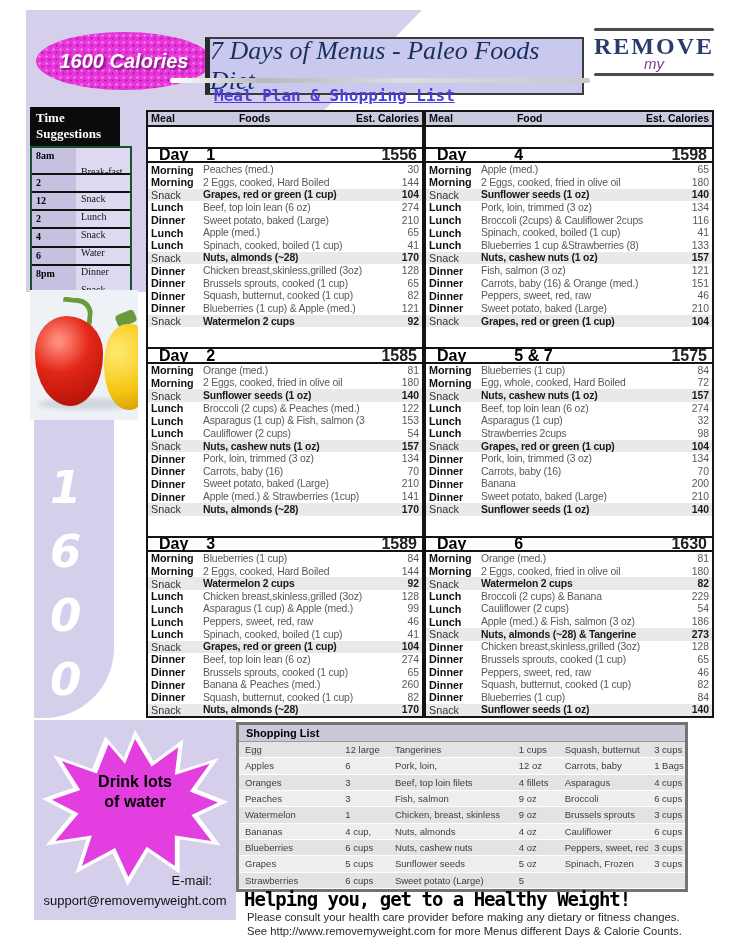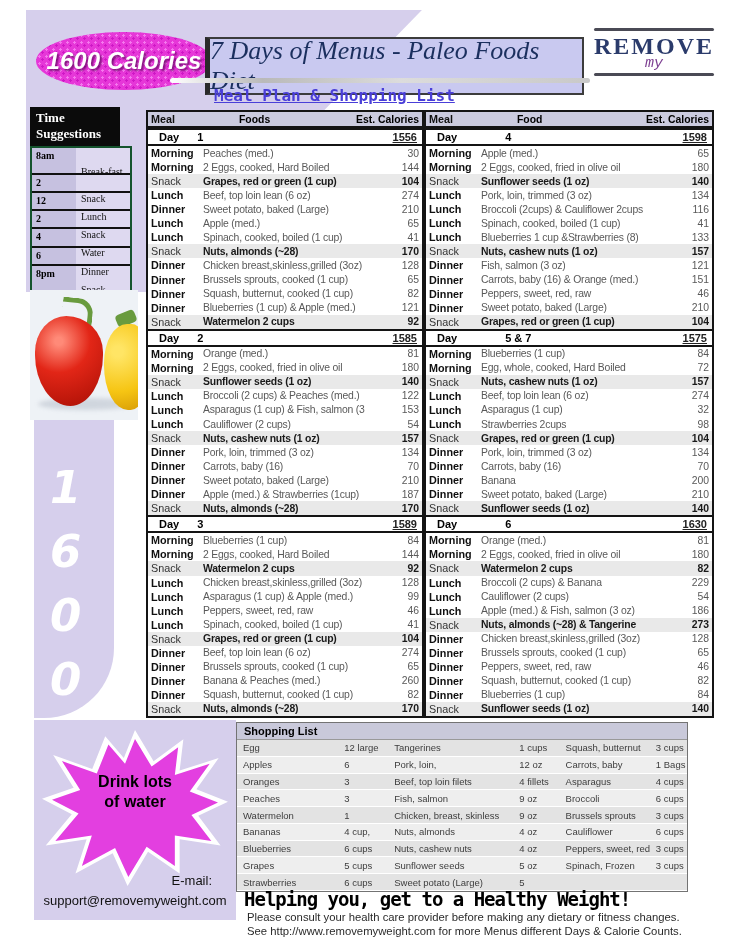--- a/index.html
+++ b/index.html
@@ -9,34 +9,34 @@
   
   .wedge{position:absolute;left:26px;top:10px;width:404px;height:282px;background:#d6cfec;
          clip-path:polygon(0 0,98% 0,30% 100%,0 100%);}
 
   
   .badge{position:absolute;left:36px;top:32px;width:176px;height:58px;border-radius:50%;
          background-color:#e637d8;
          background-image:radial-gradient(#f577ee 24%,transparent 26%),radial-gradient(#cf17c6 24%,transparent 26%);
          background-size:7px 7px;background-position:0 0,3px 3px;
          display:flex;align-items:center;justify-content:center;
-         color:#fff;font-style:italic;font-weight:bold;font-size:24px;
+         color:#fff;font-style:italic;font-weight:bold;font-size:20px;
          text-shadow:2px 2px 2px rgba(80,0,80,.65);text-align:right;}
 
   
   .title-box{position:absolute;left:205px;top:37px;width:372px;height:54px;background:#c9c9f0;
              border:2px solid #3c3c3c;border-left:5px solid #2a2a2a;
              display:flex;align-items:center;justify-content:center;}
   .title-box span{font-family:"Liberation Serif",serif;font-style:italic;font-size:26px;color:#1b2f5e;}
 
   
   .logo{position:absolute;left:584px;top:26px;width:140px;text-align:center;line-height:1;}
   .logo-bar{height:3px;background:#4a4a55;border-radius:2px;margin:2px 10px;}
   .logo-remove{font-family:"Liberation Serif",serif;font-size:24px;letter-spacing:2px;color:#2b3b6b;font-weight:600;margin-top:3px;}
-  .logo-my{font-family:Liberation Mono, monospace;font-style:italic;font-size:15px;color:#7d3f92;margin-top:-2px;}
+  .logo-my{font-family:Liberation Sans, sans-serif;font-style:italic;font-size:15px;color:#7d3f92;margin-top:-2px;}
   .logo-weight{font-family:"Liberation Sans",sans-serif;font-weight:bold;font-size:27px;color:#7b2c90;margin-top:-3px;letter-spacing:-1px;}
 
   
   .divider{position:absolute;left:170px;top:78px;width:420px;height:5px;border-radius:3px;
            background:linear-gradient(to right,#ffffff,#b9b9b9 22%,#dcdcdc 55%,#c9c9c9);}
   .subtitle{position:absolute;left:214px;top:86px;font-family:"DejaVu Sans Mono",monospace;
             font-weight:bold;font-size:16px;color:#4a3fd8;text-decoration:underline;letter-spacing:0;}
 
   
   .time-box{position:absolute;left:30px;top:107px;width:102px;}
@@ -79,30 +79,30 @@
   .mrow{flex:1;display:flex;align-items:center;padding:0 3px;font-size:10.4px;color:#595959;
         min-height:0;overflow:hidden;white-space:nowrap;}
   .c-meal{width:52px;flex-shrink:0;font-weight:bold;color:#101010;font-size:10.8px;}
   .c-meal.snk{font-weight:normal;color:#333;}
   .c-food{flex:1;overflow:hidden;letter-spacing:-0.2px;}
   .c-cal{width:40px;text-align:right;flex-shrink:0;}
   .mhead{background:#cbcbdf;border-bottom:2px solid #141414;color:#000;font-weight:bold;}
   .mhead .c-food{font-weight:bold;color:#000;letter-spacing:0;padding-left:36px;}
   .mhead .c-cal{width:68px;font-weight:bold;color:#000;}
   .dayrow{background:#fff;border-top:2px solid #141414;border-bottom:2px solid #141414;
-          color:#000;font-weight:bold;font-size:11px;}
+          color:#000;font-weight:bold;font-size:16px;margin-top:20px;}
   .day-label{padding-left:8px;}
   .day-num.dn-l{margin-left:18px;}
   .day-num.dn-r{margin-left:48px;}
   .day-total{margin-left:auto;text-decoration:underline;color:#222;padding-right:2px;}
   .snack{background:#e9e9e9;}
   .snack .c-food,.snack .c-cal{font-weight:bold;color:#1a1a1a;}
 
   
-  .shopping{position:absolute;left:236px;top:722px;width:452px;height:170px;border:1px solid #737373;
+  .shopping{position:absolute;left:236px;top:722px;width:452px;height:170px;border:3px solid #737373;
             display:flex;flex-direction:column;box-sizing:border-box;background:#fff;}
   .shop-head{background:#c9c9da;font-weight:bold;font-size:11px;color:#000;padding:2px 7px;border-bottom:1px solid #999;}
   .shop-rows{flex:1;display:flex;flex-direction:column;}
   .srow{flex:1;display:flex;align-items:center;font-size:9.5px;color:#3d3d3d;border-bottom:1px solid #fff;min-height:0;}
   .srow:nth-child(odd){background:#e3e3e3;}
   .srow:nth-child(even){background:#eeeeee;}
   .si{padding-left:6px;overflow:hidden;white-space:nowrap;}
   .s1{width:104px;}.sq1{width:48px;}.s2{width:130px;}.sq2{width:44px;}.s3{width:92px;}.sq3{width:34px;}
 
   
@@ -320,21 +320,21 @@
           <div class="c-cal">70</div>
         </div>
         <div class="mrow">
           <div class="c-meal">Dinner</div>
           <div class="c-food">Sweet potato, baked (Large)</div>
           <div class="c-cal">210</div>
         </div>
         <div class="mrow">
           <div class="c-meal">Dinner</div>
           <div class="c-food">Apple (med.) &amp; Strawberries (1cup)</div>
-          <div class="c-cal">187</div>
+          <div class="c-cal">141</div>
         </div>
         <div class="mrow snack">
           <div class="c-meal snk">Snack</div>
           <div class="c-food">Nuts, almonds (~28)</div>
           <div class="c-cal">170</div>
         </div>
         <div class="mrow dayrow">
           <div class="day-label">Day</div>
           <div class="day-num dn-l">3</div>
           <div class="day-total">1589</div>

